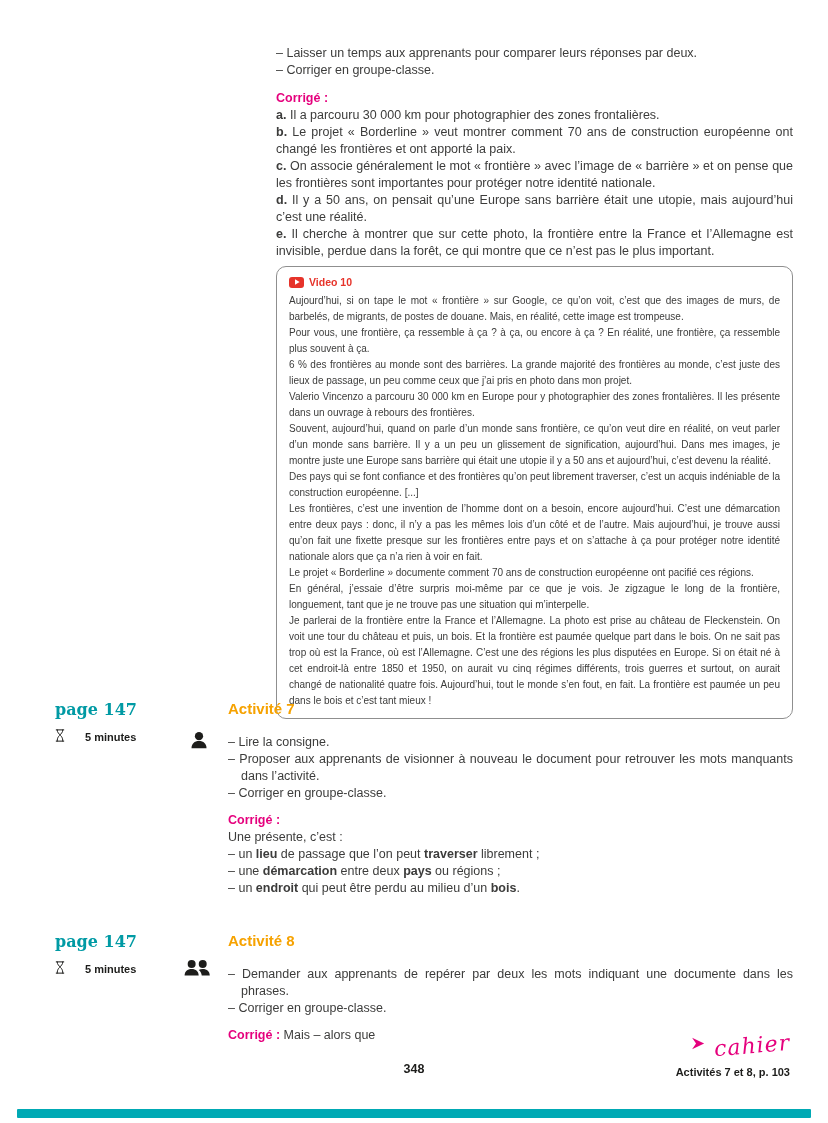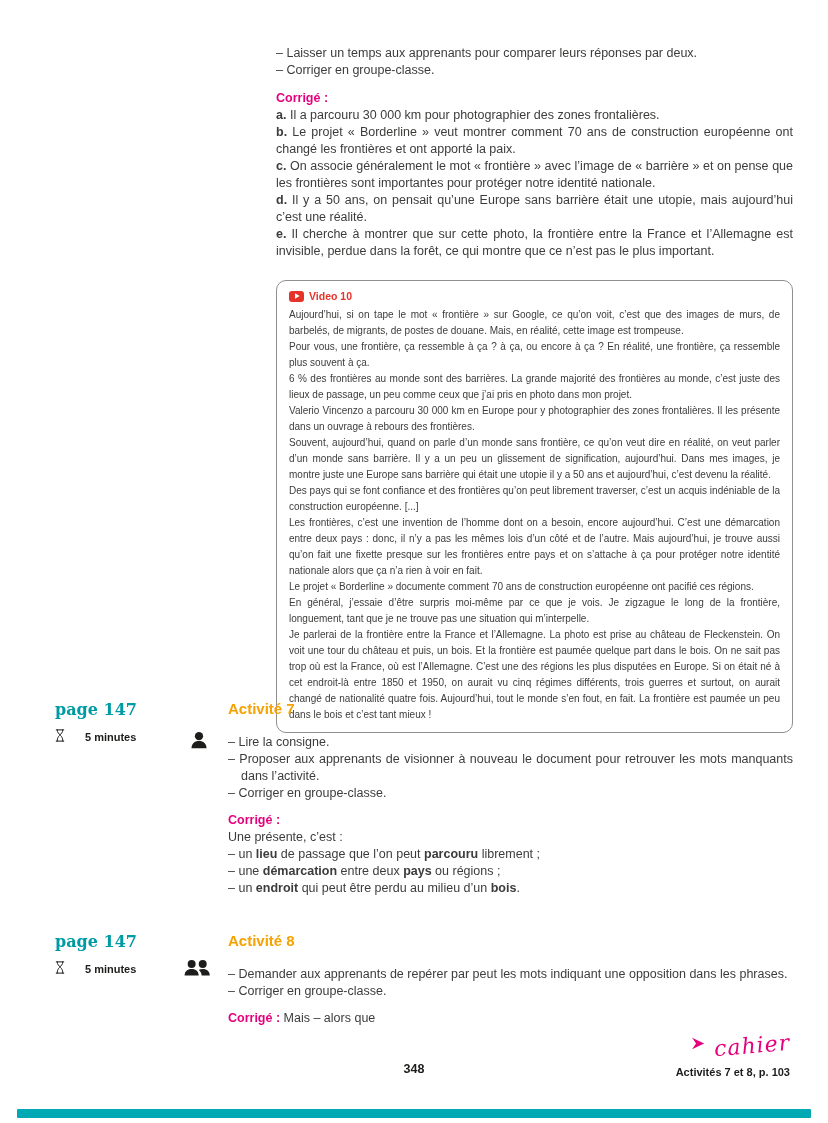--- a/index.html
+++ b/index.html
@@ -14,21 +14,21 @@
   .hang { padding-left:13px; text-indent:-13px; }
   .j { text-align:justify; }
   .clabel { color:#e5007d; font-weight:bold; }
   .corrige-block p strong { font-weight:bold; }
 
   .main-top { position:absolute; left:228px; top:45px; width:565px;padding-left:48px; }
   .corrige-label-1 { margin-top:11px; }
   .corrige-items-1 { margin-top:0; }
 
   .transcript-box {
-    margin-top:20px; border:1px solid #8f8f8f; border-radius:10px;
+    margin-top:6px; border:1px solid #8f8f8f; border-radius:10px;
     padding:9px 12px 9px 12px;
   }
   .video-row { display:flex; align-items:center; gap:5px; margin-bottom:5px; }
   .play-icon {
     width:15px; height:11px; background:#e6332a; border-radius:3px;
     display:inline-flex; align-items:center; justify-content:center; flex:0 0 auto;
   }
   .video-label { color:#e6332a; font-weight:bold; font-size:10.5px; }
   .t-para { font-size:10px; line-height:16px; text-align:justify; }
   .t-source { font-size:10px; line-height:13px; text-align:right; margin-top:1px; }
@@ -118,21 +118,21 @@
         </svg>
       </span>
       <div>
           <p class="body-line hang j">– Lire la consigne.</p>
           <p class="body-line hang j">– Proposer aux apprenants de visionner à nouveau le document pour retrouver les mots manquants dans l’activité.</p>
           <p class="body-line hang j">– Corriger en groupe-classe.</p>
         </div>
       <p class="body-line clabel corrige-gap">Corrigé :</p>
       <p class="body-line">Une présente, c’est :</p>
       <div class="corrige-block">
-          <p class="body-line"><span>– un </span><strong>lieu</strong><span> de passage que l’on peut </span><strong>parcouru</strong><span> librement ;</span></p>
+          <p class="body-line"><span>– un </span><strong>lieu</strong><span> de passage que l’on peut </span><strong>traverser</strong><span> librement ;</span></p>
           <p class="body-line"><span>– une </span><strong>démarcation</strong><span> entre deux </span><strong>pays</strong><span> ou régions ;</span></p>
           <p class="body-line"><span>– un </span><strong>endroit</strong><span> qui peut être perdu au milieu d’un </span><strong>bois</strong><span>.</span></p>
         </div>
     </div>
   </div>
 
   <div class="section sec-a8">
     <div class="margin-note">
       <p class="page-ref">page 147</p>
       <div class="duration">
@@ -148,21 +148,21 @@
       <h3 class="activity-title">Activité 8</h3>
       <span class="icon-anchor" style="left:-44px; top:27px;">
         <svg width="26" height="19" viewBox="0 0 34 24" fill="#1d1d1b">
           <circle cx="10" cy="6" r="5.2"></circle>
           <path d="M10 12.5c-5.6 0-9.2 3.3-9.2 8.7h18.4c0-5.4-3.6-8.7-9.2-8.7z"></path>
           <circle cx="24.5" cy="6" r="5.2"></circle>
           <path d="M24.5 12.5c-2.1 0-3.9.5-5.3 1.3 2.4 1.7 3.8 4.2 4 7.4h10.5c0-5.4-3.6-8.7-9.2-8.7z"></path>
         </svg>
       </span>
       <div>
-          <p class="body-line hang j">– Demander aux apprenants de repérer par peut les mots indiquant une opposition dans les phrases.</p>
+          <p class="body-line hang j">– Demander aux apprenants de repérer par deux les mots indiquant une documente dans les phrases.</p>
           <p class="body-line hang j">– Corriger en groupe-classe.</p>
         </div>
       <p class="body-line corrige-gap">
         <span class="clabel">Corrigé :</span>
         <span>Mais – alors que</span>
       </p>
     </div>
   </div>
 
   <div class="cahier-row">

